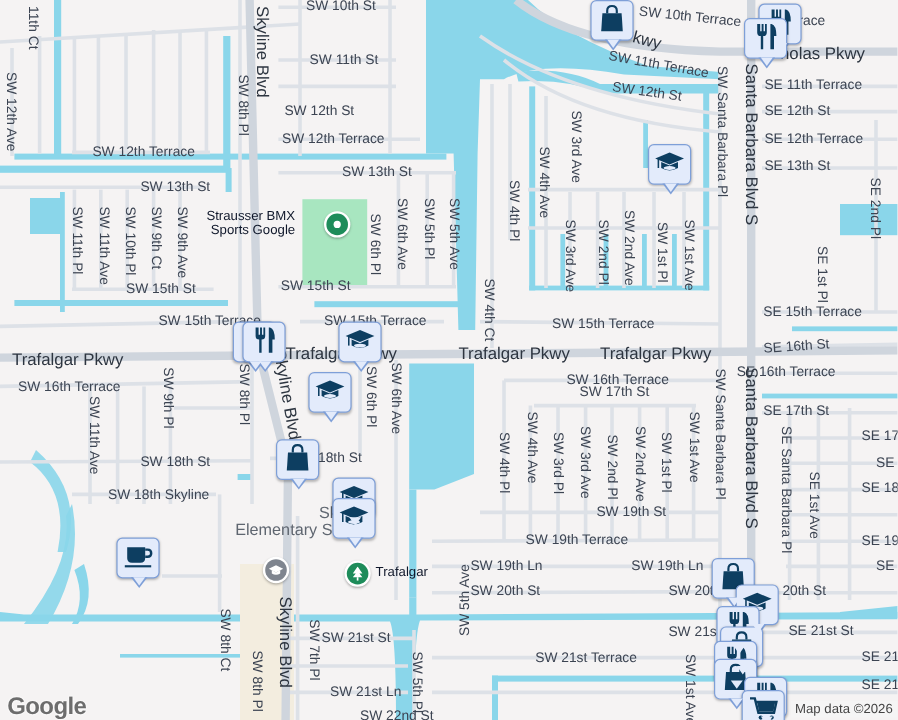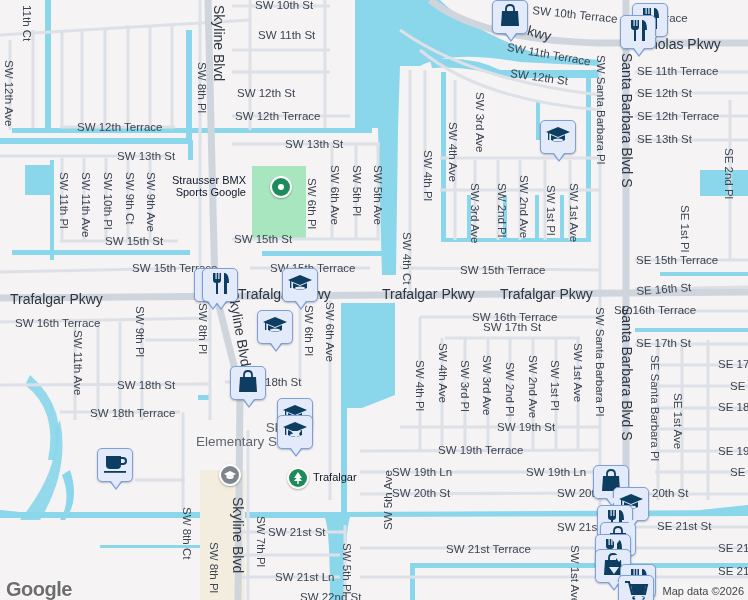--- a/index.html
+++ b/index.html
@@ -227,37 +227,37 @@
 <div class="lbl v" style="left:266px;top:516px">SW 7th Pl</div>
 <div class="lbl v" style="left:352px;top:543px">SW 5th Pl</div>
 <div class="lbl v" style="left:383px;top:530px;transform:rotate(-90deg)">SW 5th Ave</div>
 <div class="lbl v" style="left:734px;top:148px">SE 2nd Pl</div>
 <div class="lbl v" style="left:690px;top:205px">SE 1st Pl</div>
 <div class="lbl v" style="left:660px;top:355px">SE Santa Barbara Pl</div>
 <div class="lbl v" style="left:683px;top:393px">SE 1st Ave</div>
 <div class="lbl v" style="left:580px;top:545px">SW 1st Ave</div>
 
 <div class="lbl" style="left:255px;top:0px">SW 10th St</div>
-<div class="lbl" style="left:258px;top:30px">SW 11th St</div>
+<div class="lbl" style="left:258px;top:45px">SW 11th St</div>
 <div class="lbl" style="left:237px;top:88px">SW 12th St</div>
 <div class="lbl" style="left:77px;top:122px">SW 12th Terrace</div>
 <div class="lbl" style="left:235px;top:111px">SW 12th Terrace</div>
 <div class="lbl" style="left:117px;top:151px">SW 13th St</div>
 <div class="lbl" style="left:285px;top:139px">SW 13th St</div>
 <div class="lbl" style="left:105px;top:236px">SW 15th St</div>
 <div class="lbl" style="left:234px;top:234px">SW 15th St</div>
 <div class="lbl" style="left:132px;top:263px">SW 15th Terrace</div>
 <div class="lbl" style="left:270px;top:263px">SW 15th Terrace</div>
 <div class="lbl" style="left:460px;top:265px">SW 15th Terrace</div>
 <div class="lbl" style="left:15px;top:318px">SW 16th Terrace</div>
 <div class="lbl" style="left:472px;top:312px">SW 16th Terrace</div>
 <div class="lbl" style="left:483px;top:322px">SW 17th St</div>
 <div class="lbl" style="left:117px;top:380px">SW 18th St</div>
 <div class="lbl" style="left:265px;top:377px">18th St</div>
-<div class="lbl" style="left:90px;top:408px">SW 18th Terrace</div>
+<div class="lbl" style="left:90px;top:408px">SW 18th Skyline</div>
 <div class="lbl" style="left:497px;top:422px">SW 19th St</div>
 <div class="lbl" style="left:438px;top:445px">SW 19th Terrace</div>
 <div class="lbl" style="left:392px;top:467px">SW 19th Ln</div>
 <div class="lbl" style="left:526px;top:467px">SW 19th Ln</div>
 <div class="lbl" style="left:392px;top:488px">SW 20th St</div>
 <div class="lbl" style="left:557px;top:488px">SW 20t</div>
 <div class="lbl" style="left:268px;top:527px">SW 21st St</div>
 <div class="lbl" style="left:557px;top:522px">SW 21s</div>
 <div class="lbl" style="left:446px;top:544px">SW 21st Terrace</div>
 <div class="lbl" style="left:275px;top:572px">SW 21st Ln</div>

